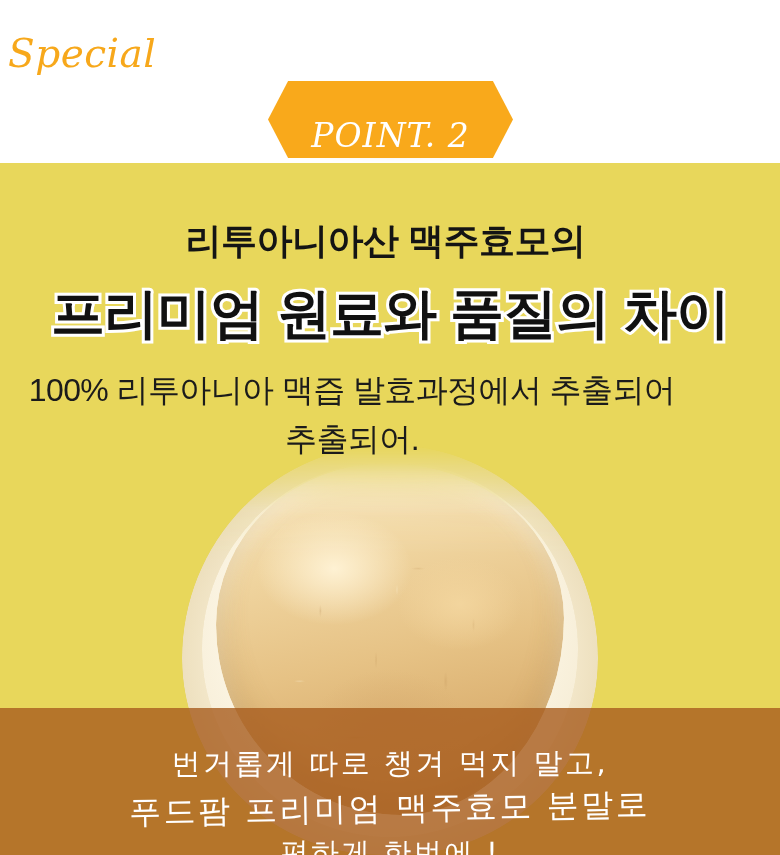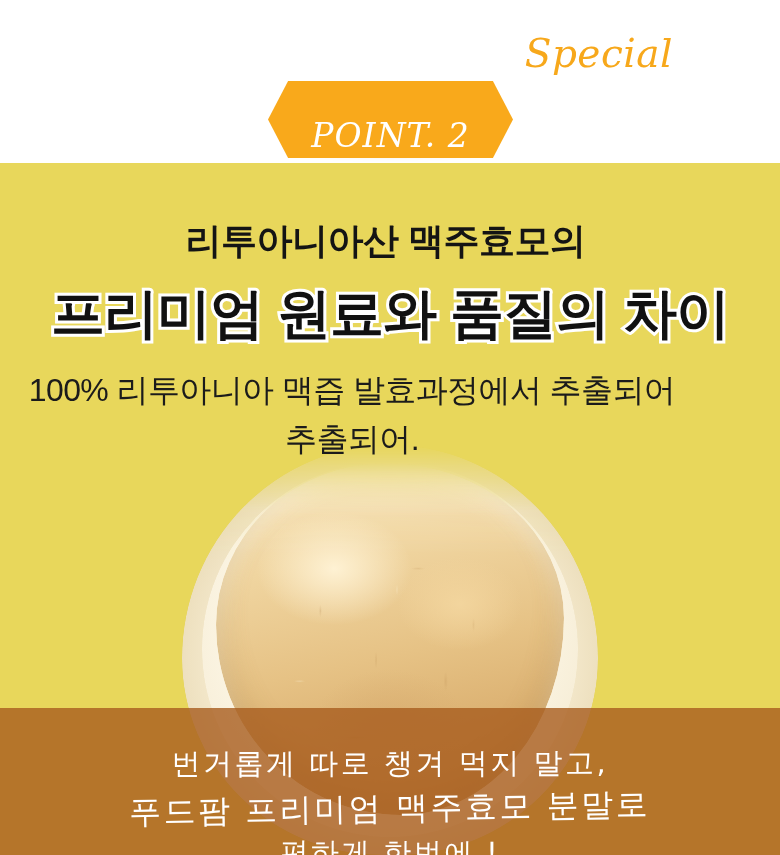--- a/index.html
+++ b/index.html
@@ -21,23 +21,23 @@
   
   .header-area {
     position:absolute;
     left:0; top:0;
     width:780px; height:163px;
     background:#ffffff;
   }
 
   .special-script {
     position:absolute;
-    left:2px; top:34px;
+    left:8px; top:34px;
     width:671px;
-    text-align:right;
+    text-align:left;
     font-family:"DejaVu Serif", serif;
     font-style:italic;
     font-size:39px;
     font-weight:400;
     letter-spacing:0.5px;
     color:#F7A81B;
     line-height:1;
   }
 
   .banner-wrap {

